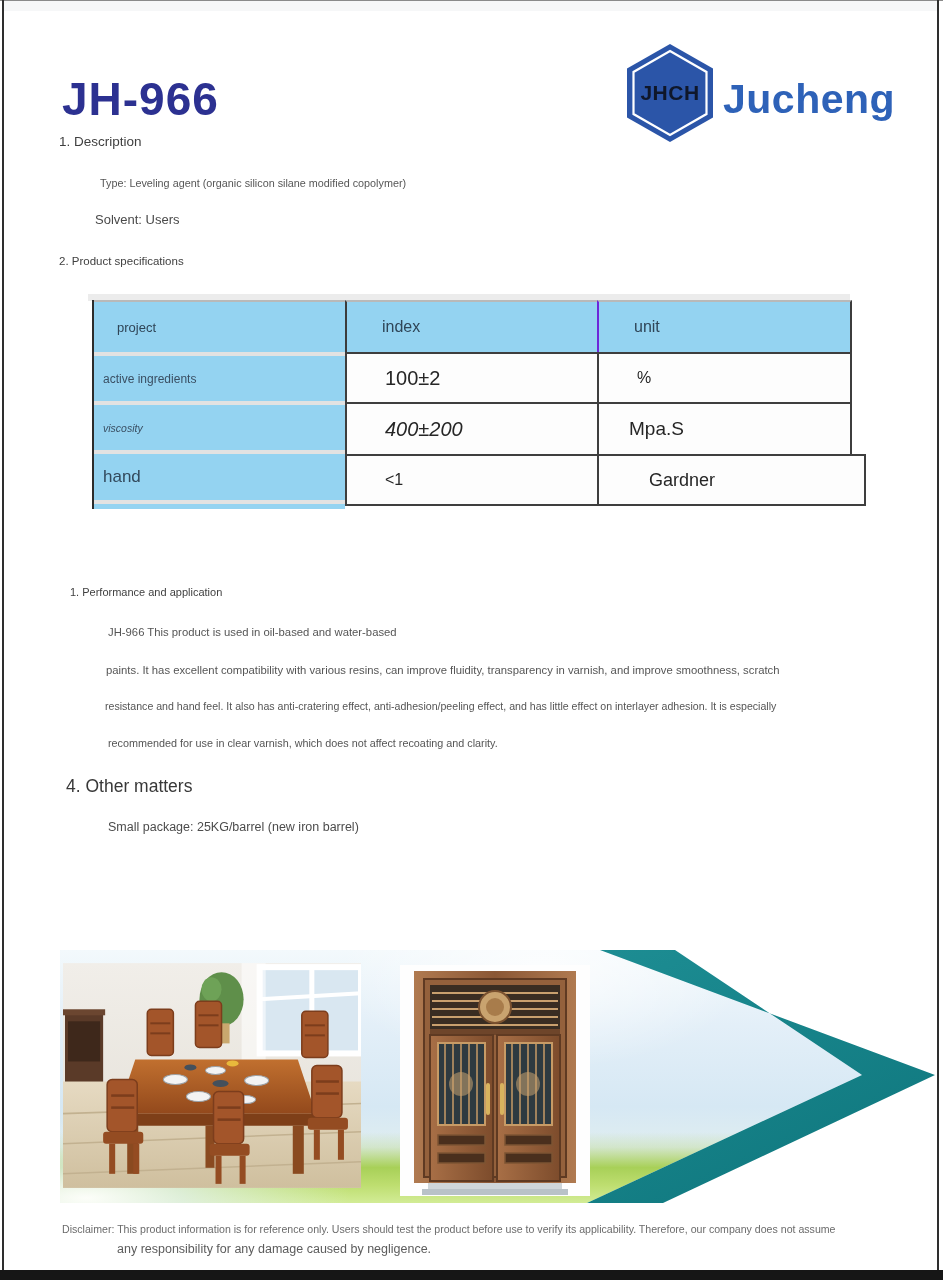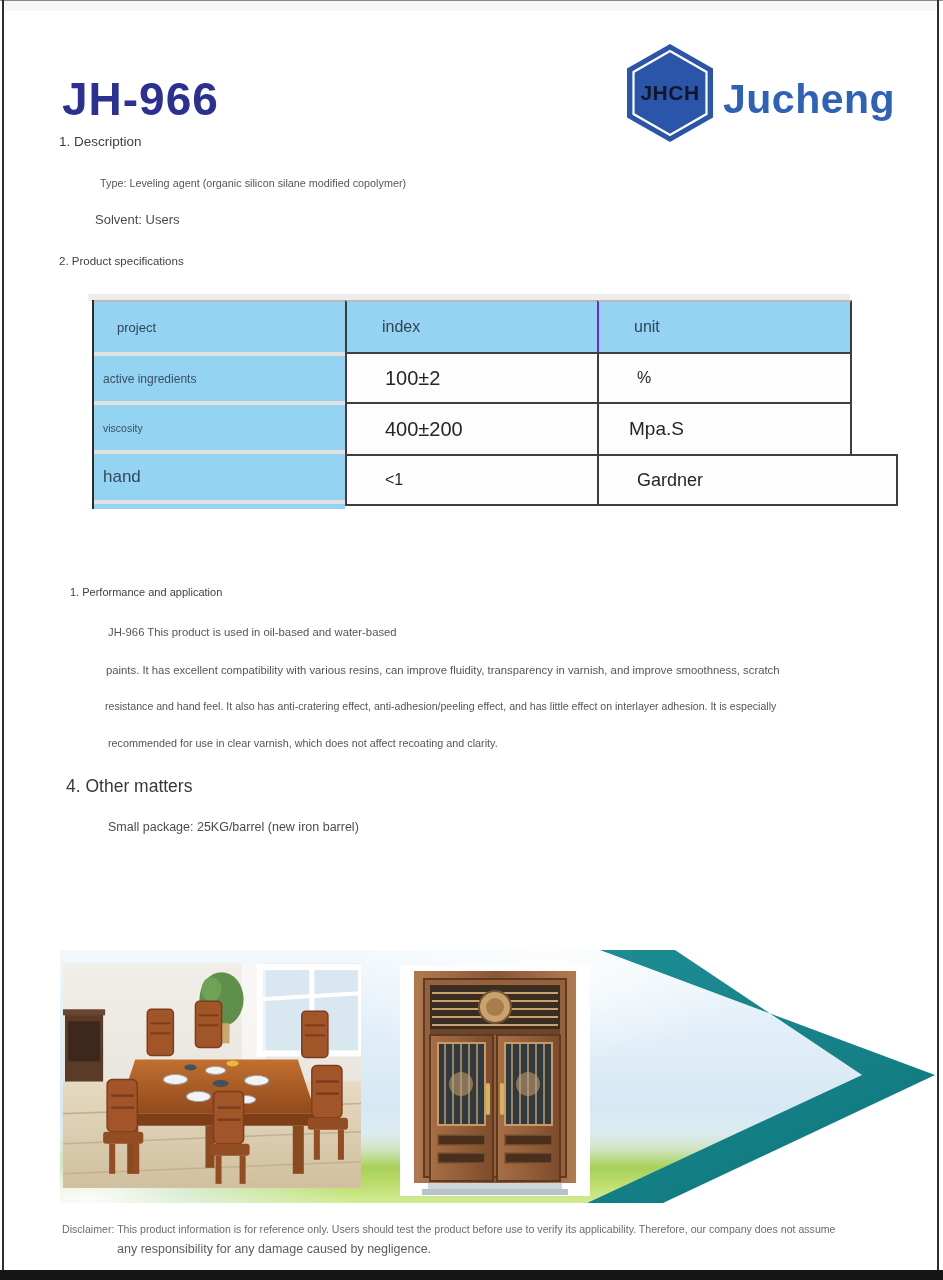--- a/index.html
+++ b/index.html
@@ -28,31 +28,31 @@
   
   #h-spec{left:59px;top:255px;font-size:11.5px;color:#414141;}
   #tbl-shadow{left:88px;top:294px;width:762px;height:7px;background:#ececec;}
   #col1-bg{left:93px;top:300px;width:252px;height:209px;background:#e2e2e2;}
   .bluecell{background:#94d3f1;display:flex;align-items:center;color:#3a4f63;}
   .hcell{background:#94d3f1;display:flex;align-items:center;color:#2f4557;border-top:2px solid #b9b9b9;box-sizing:border-box;}
   #th-project{left:93px;top:300px;width:252px;height:52px;padding-left:24px;font-size:13px;}
   #th-index{left:345px;top:300px;width:254px;height:52px;padding-left:35px;font-size:16px;border-left:2px solid #3c3c3c;}
   #th-unit{left:597px;top:300px;width:255px;height:52px;padding-left:35px;font-size:16px;border-left:2px solid #6d28d9;border-right:2px solid #3c3c3c;}
   #c-active{left:93px;top:356px;width:252px;height:45px;padding-left:10px;font-size:12px;}
-  #c-visc{left:93px;top:405px;width:252px;height:45px;padding-left:10px;font-size:10.5px;}
+  #c-visc{left:93px;top:405px;width:252px;height:45px;padding-left:10px;font-size:10.5px;font-style:italic;}
   #c-color{left:93px;top:454px;width:252px;height:46px;padding-left:10px;font-size:17px;color:#32495c;}
   #c-sliver{left:93px;top:504px;width:252px;height:5px;background:#94d3f1;}
   #tbl-leftline{left:92px;top:300px;width:2px;height:209px;background:#2c2c2c;}
   .wcell{background:#fdfdfd;border:2px solid #3e3e3e;box-sizing:border-box;display:flex;align-items:center;color:#262626;}
   #v-active{left:345px;top:352px;width:254px;height:52px;padding-left:38px;font-size:20px;}
   #u-active{left:597px;top:352px;width:255px;height:52px;padding-left:38px;font-size:16px;}
-  #v-visc{left:345px;top:402px;width:254px;height:54px;padding-left:38px;font-size:20px;}
+  #v-visc{left:345px;top:402px;width:254px;height:54px;padding-left:38px;font-size:20px;font-style:italic;}
   #u-visc{left:597px;top:402px;width:255px;height:54px;padding-left:30px;font-size:19px;}
   #v-color{left:345px;top:454px;width:254px;height:52px;padding-left:38px;font-size:16px;}
-  #u-color{left:597px;top:454px;width:301px;height:52px;padding-left:38px;font-size:18px;}
+  #u-color{left:597px;top:454px;width:269px;height:52px;padding-left:50px;font-size:18px;}
 
   
   #h-perf{left:70px;top:586px;font-size:11px;color:#3f3f3f;}
   #p-l1{left:108px;top:626px;font-size:11.3px;color:#555;}
   #p-l2{left:106px;top:664px;font-size:11.3px;color:#555;}
   #p-l3{left:105px;top:700px;font-size:10.6px;color:#555;}
   #p-l4{left:108px;top:737px;font-size:10.8px;color:#555;}
 
   
   #h-other{left:66px;top:776px;font-size:17.5px;font-weight:500;color:#383838;}

